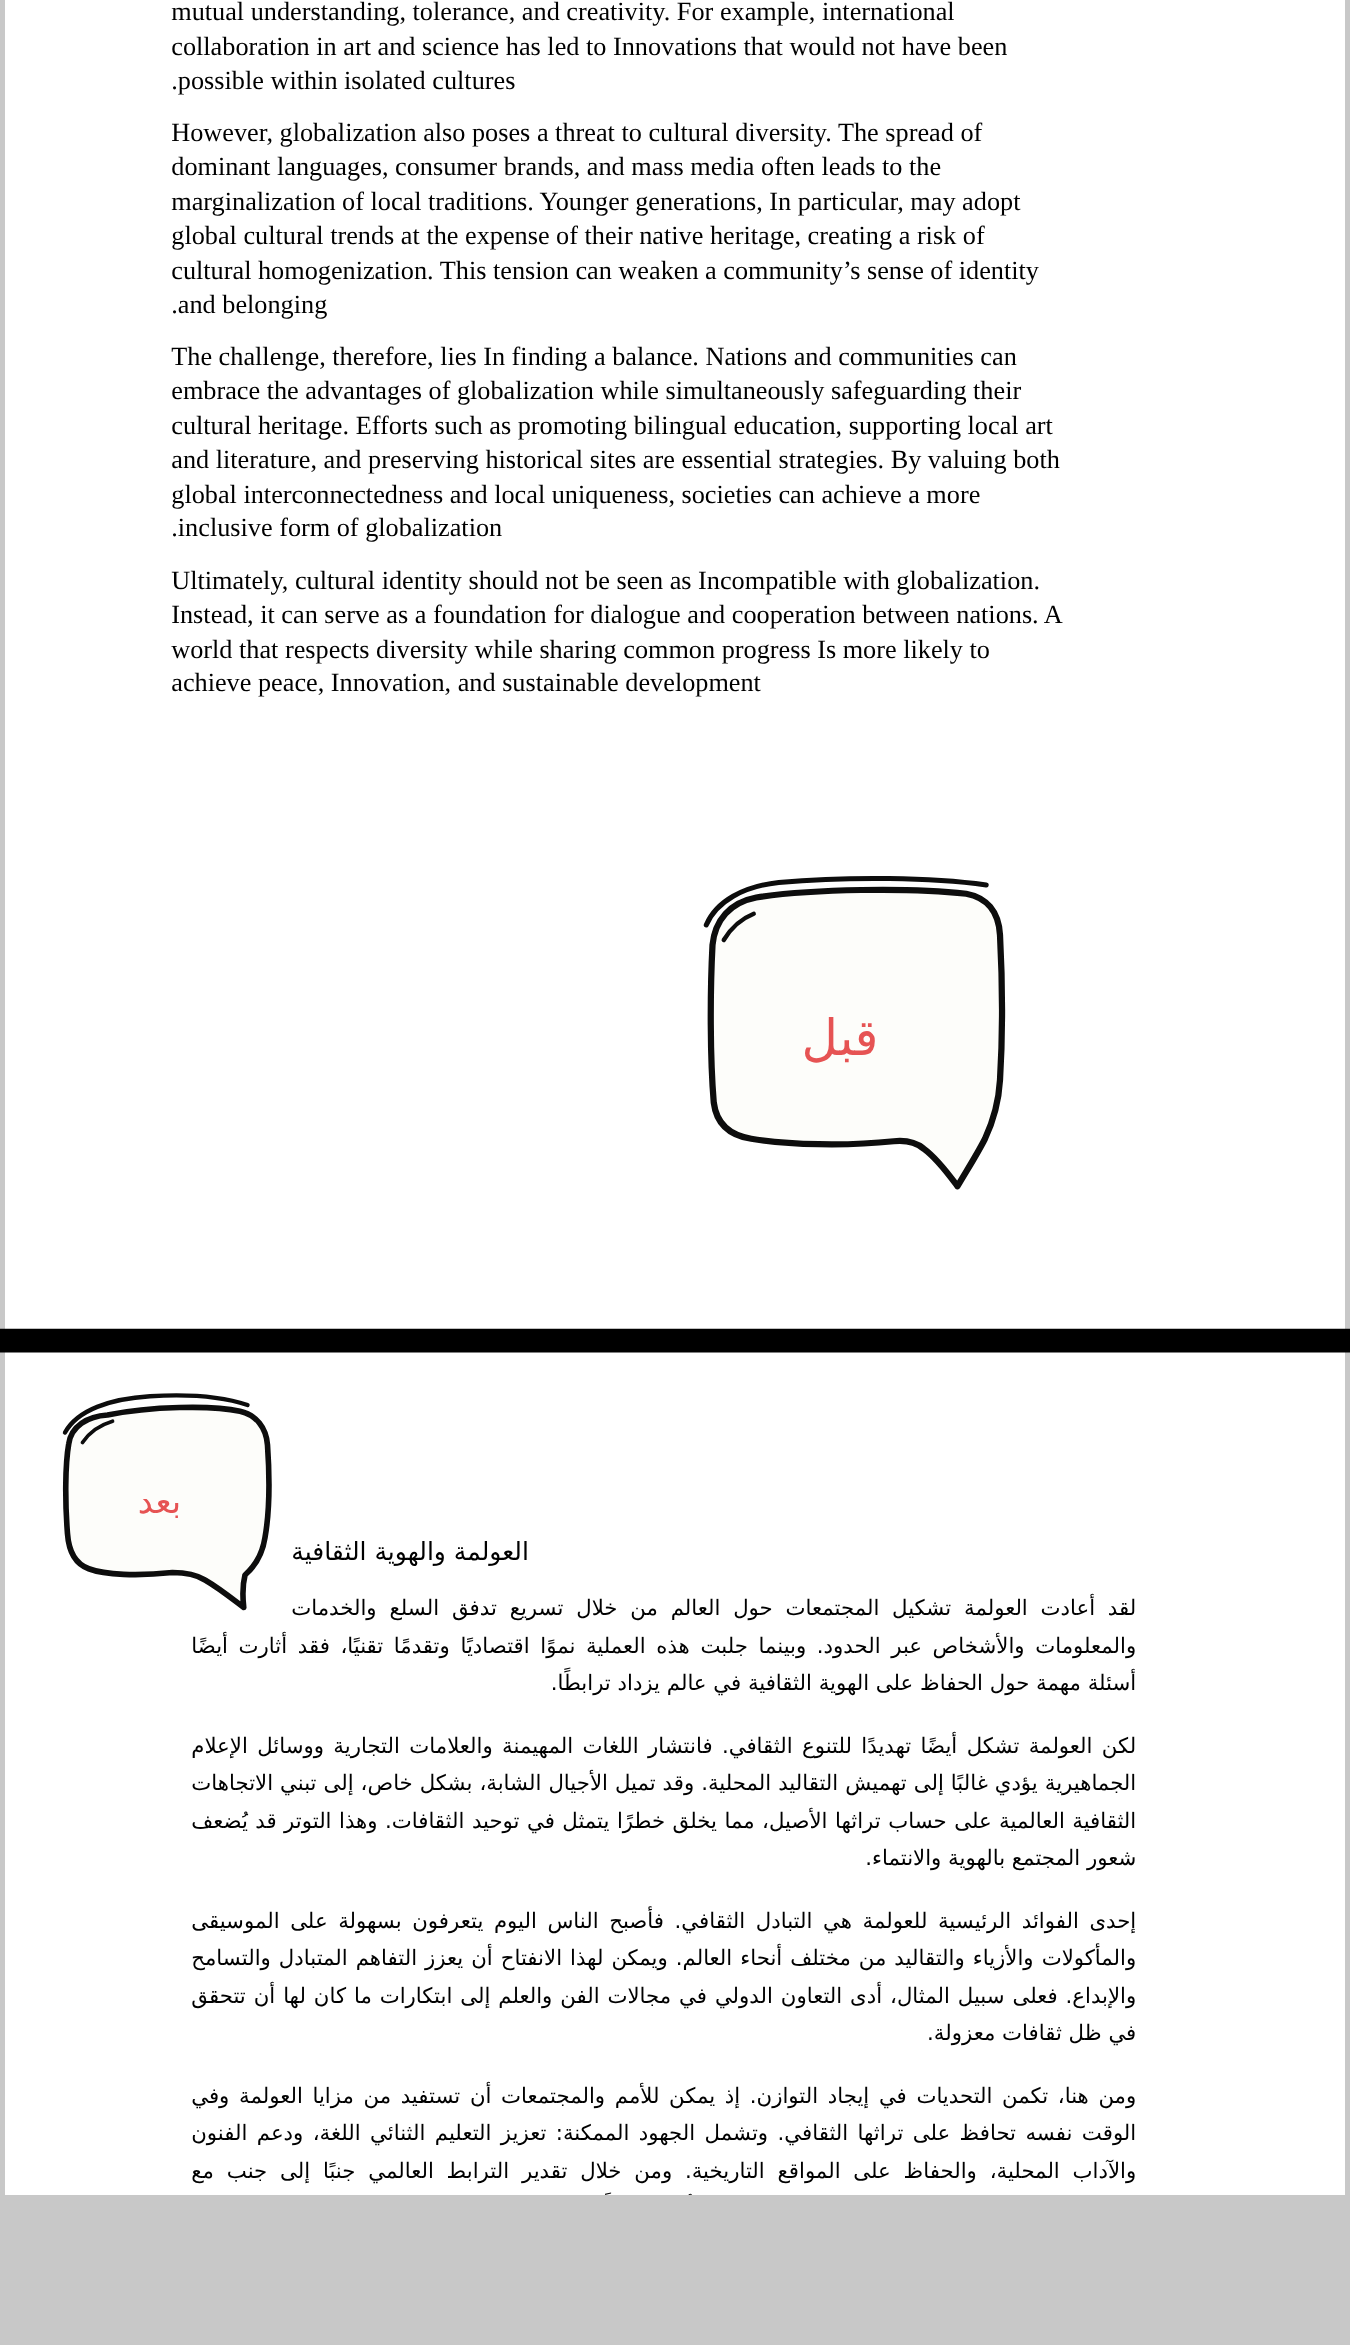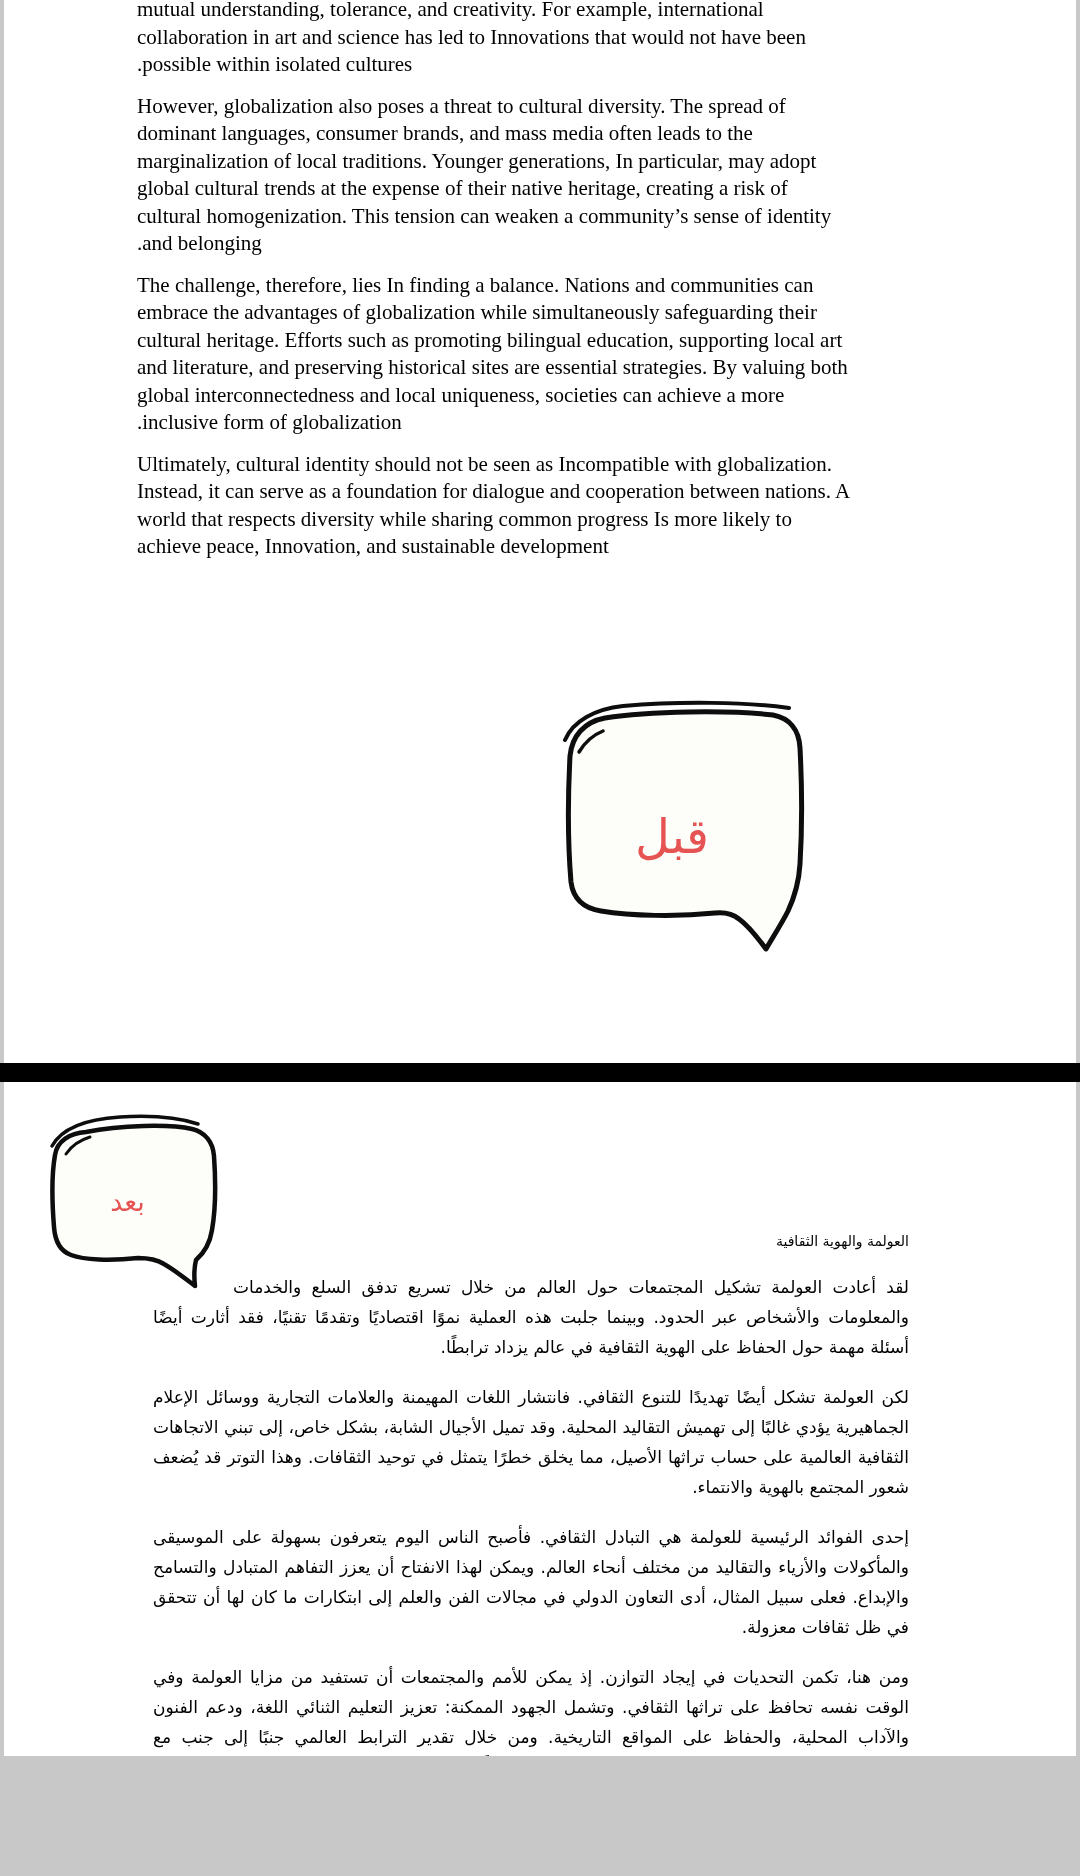--- a/index.html
+++ b/index.html
@@ -18,39 +18,39 @@
     font-family:"Liberation Serif", serif; font-size:21px; line-height:27.5px;
     color:#000; direction:rtl; text-align:left;
   }
   .en-text p { margin:0 0 14px 0; }
 
   .ar-text {
     position:absolute; left:133px; top:140px; width:772px;
     font-family:"DejaVu Sans", sans-serif; font-size:17px; line-height:30px;
     color:#000; direction:rtl; text-align:justify; z-index:1;
   }
-  .ar-text h2 { font-size:14px; font-weight:normal; margin:0 0 16px 0; text-align:right; }
+  .ar-text h2 { font-size:20px; font-weight:normal; margin:0 0 16px 0; text-align:left; }
   .ar-text p { margin:0 0 20px 16px; }
   .bubble-spacer { float:left; width:96px; height:70px; }
 
   .watermark {
     position:absolute; left:16px; right:0; top:718px; text-align:center;
     font-family:"DejaVu Sans", sans-serif; font-weight:bold; font-size:34px;
     color:#cccccc; letter-spacing:1px; z-index:0; direction:rtl;padding-left:28px;
   }
 
   .bubble { position:absolute; }
   #before-bubble { left:545px; top:696px; width:265px; height:265px; }
   #after-bubble  { left:36px;  top:24px;  width:190px; height:185px; }
   .bubble svg { position:absolute; left:0; top:0; }
   .bubble-label {
     position:absolute; text-align:center;
     font-family:"DejaVu Sans", sans-serif; color:#e65353; direction:rtl;
   }
-  #before-bubble .bubble-label { left:16px; right:35px; top:112px; font-size:48px; }
+  #before-bubble .bubble-label { left:16px; right:35px; top:112px; font-size:40px; }
   #after-bubble  .bubble-label { left:0; right:15px; top:76px;  font-size:27px; }
 </style>
 </head>
 <body>
 
 <div class="page" id="page-before">
   <div class="en-text">
     <p>mutual understanding, tolerance, and creativity. For example, international collaboration in art and science has led to Innovations that would not have been possible within isolated cultures.</p>
     <p>However, globalization also poses a threat to cultural diversity. The spread of dominant languages, consumer brands, and mass media often leads to the marginalization of local traditions. Younger generations, In particular, may adopt global cultural trends at the expense of their native heritage, creating a risk of cultural homogenization. This tension can weaken a community’s sense of identity and belonging.</p>
     <p>The challenge, therefore, lies In finding a balance. Nations and communities can embrace the advantages of globalization while simultaneously safeguarding their cultural heritage. Efforts such as promoting bilingual education, supporting local art and literature, and preserving historical sites are essential strategies. By valuing both global interconnectedness and local uniqueness, societies can achieve a more inclusive form of globalization.</p>

